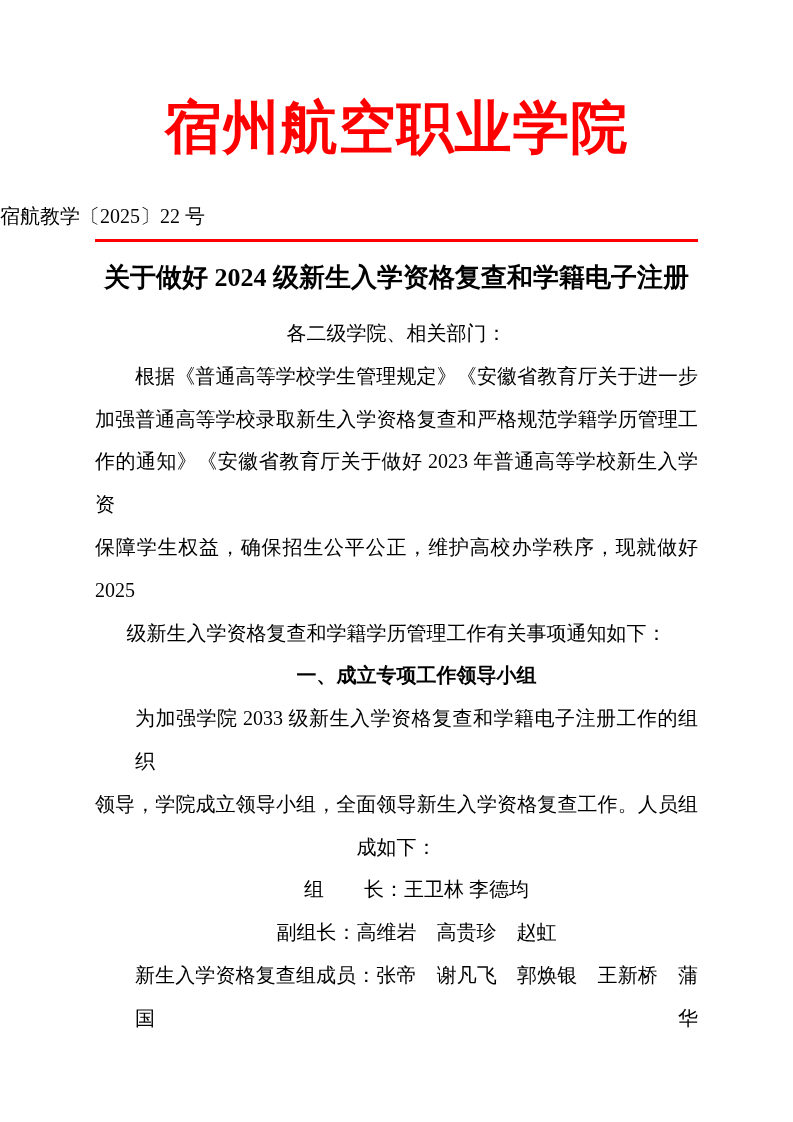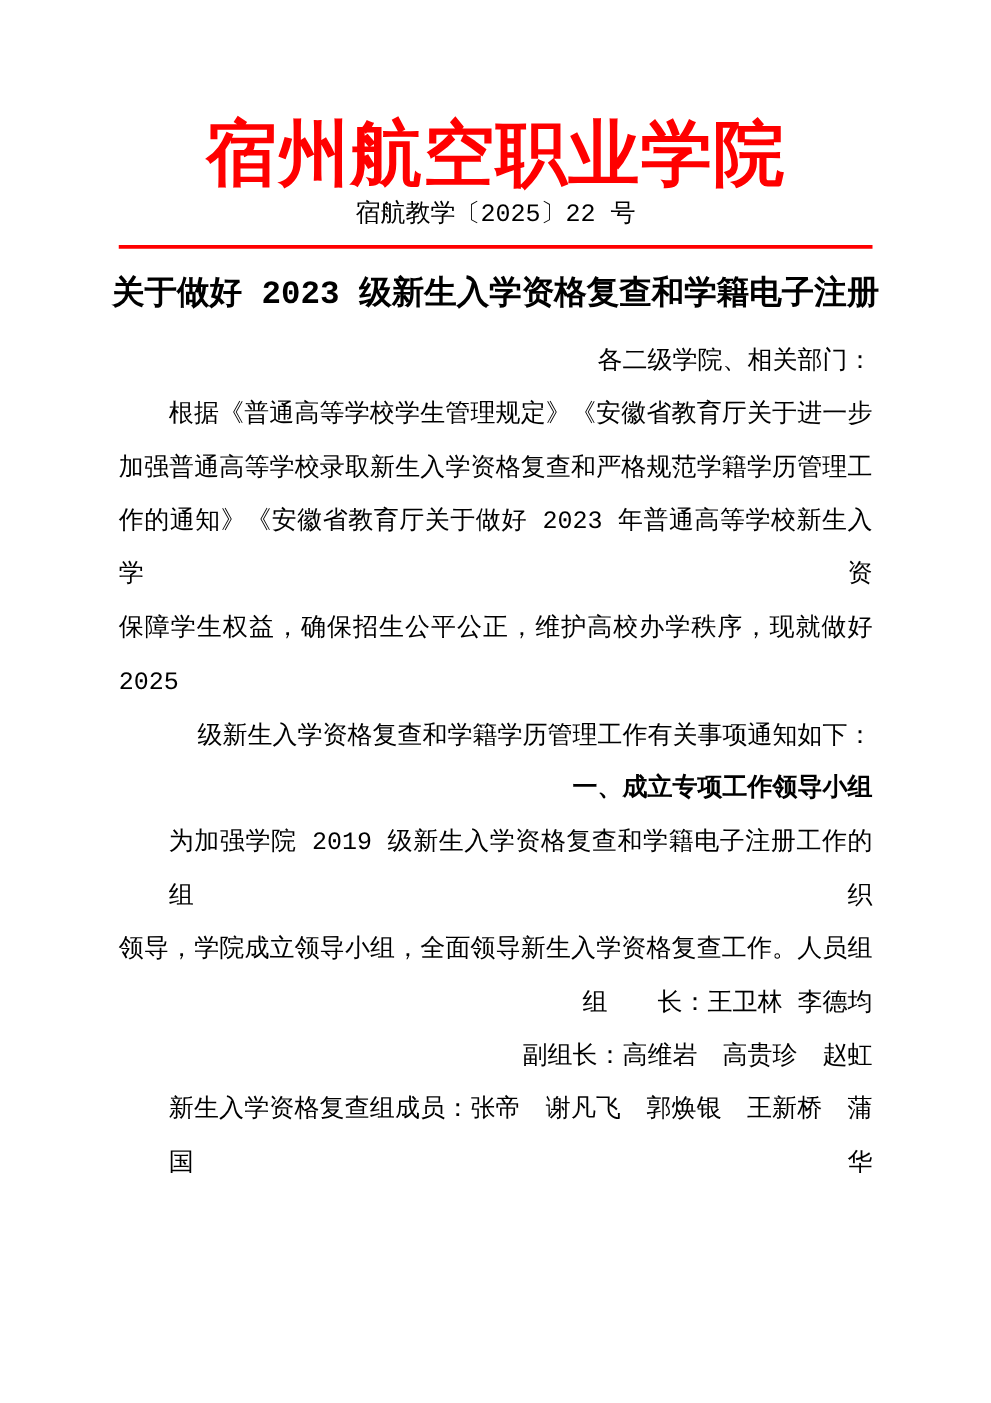--- a/index.html
+++ b/index.html
@@ -1,15 +1,15 @@
 <!DOCTYPE html>
 <html><head>
 <meta charset="utf-8">
 <style>
-  * { margin: 0; padding: 0; box-sizing: border-box; font-family: Liberation Mono, monospace; }
+  * { margin: 0; padding: 0; box-sizing: border-box; }
   html, body { background: #ffffff; }
   .page {
     position: relative;
     width: 793px;
     height: 1122px;
     margin: 0 auto;
     background: #ffffff;
     overflow: hidden;
     font-family: "Liberation Serif", "DejaVu Serif", serif;
     color: #000000;
@@ -19,21 +19,22 @@
     padding-top: 97px;
     text-align: center;
     font-size: 57px;
     line-height: 62px;
     font-weight: bold;
     color: #ff0000;
     letter-spacing: 1px;
     white-space: nowrap;
   }
   .doc-number {
-    text-align: center;
+    margin-top: 43px;
+    text-align: left;
     font-size: 20px;
     line-height: 28px;
     color: #000000;
   }
   .red-rule {
     margin: 9px 95px 0 95px;
     border: none;
     border-top: 3px solid #ff0000;
     height: 0;
   }
@@ -47,21 +48,21 @@
   }
   .doc-title .tl { display: block; }
   
   .body {
     margin: 11px 95px 0 95px;
     font-size: 20px;
     line-height: 42.8px;
   }
   .bl {
     min-height: 42.8px;
-    text-align: right;
+    text-align: center;
     white-space: pre-wrap;
   }
   .bl.j {
     text-align: justify;
     text-align-last: justify;
   }
   .bl.ind { padding-left: 40px; }
   .bl.bold { font-weight: bold; }
 </style>
 </head>
@@ -69,37 +70,38 @@
 
 <div class="page">
 
   <header>
     <h1 class="letterhead">宿州航空职业学院</h1>
     <div class="doc-number">宿航教学〔2025〕22 号</div>
     <hr class="red-rule">
   </header>
 
   <h2 class="doc-title">
-    <span class="tl">关于做好 2023 级新生入学资格复查和学籍电子注册</span>
+    <span class="tl">关于做好 2024 级新生入学资格复查和学籍电子注册</span>
   </h2>
 
   <main class="body">
 
     <div class="bl">各二级学院、相关部门：</div>
 
     <div class="bl j ind">根据《普通高等学校学生管理规定》《安徽省教育厅关于进一步</div>
     <div class="bl j">加强普通高等学校录取新生入学资格复查和严格规范学籍学历管理工</div>
     <div class="bl j">作的通知》《安徽省教育厅关于做好 2023 年普通高等学校新生入学资</div>
     <div class="bl j">保障学生权益，确保招生公平公正，维护高校办学秩序，现就做好 2025</div>
     <div class="bl">级新生入学资格复查和学籍学历管理工作有关事项通知如下：</div>
 
     <div class="bl ind bold">一、成立专项工作领导小组</div>
 
-    <div class="bl j ind">为加强学院 2019 级新生入学资格复查和学籍电子注册工作的组织</div>
+    <div class="bl j ind">为加强学院 2033 级新生入学资格复查和学籍电子注册工作的组织</div>
     <div class="bl j">领导，学院成立领导小组，全面领导新生入学资格复查工作。人员组</div>
+    <div class="bl">成如下：</div>
 
     <div class="bl ind">组　　长：王卫林 李德均</div>
     <div class="bl ind">副组长：高维岩　高贵珍　赵虹</div>
     <div class="bl j ind">新生入学资格复查组成员：张帝　谢凡飞　郭焕银　王新桥　蒲国华</div>
 
   </main>
 
 </div>
 
 </body></html>

